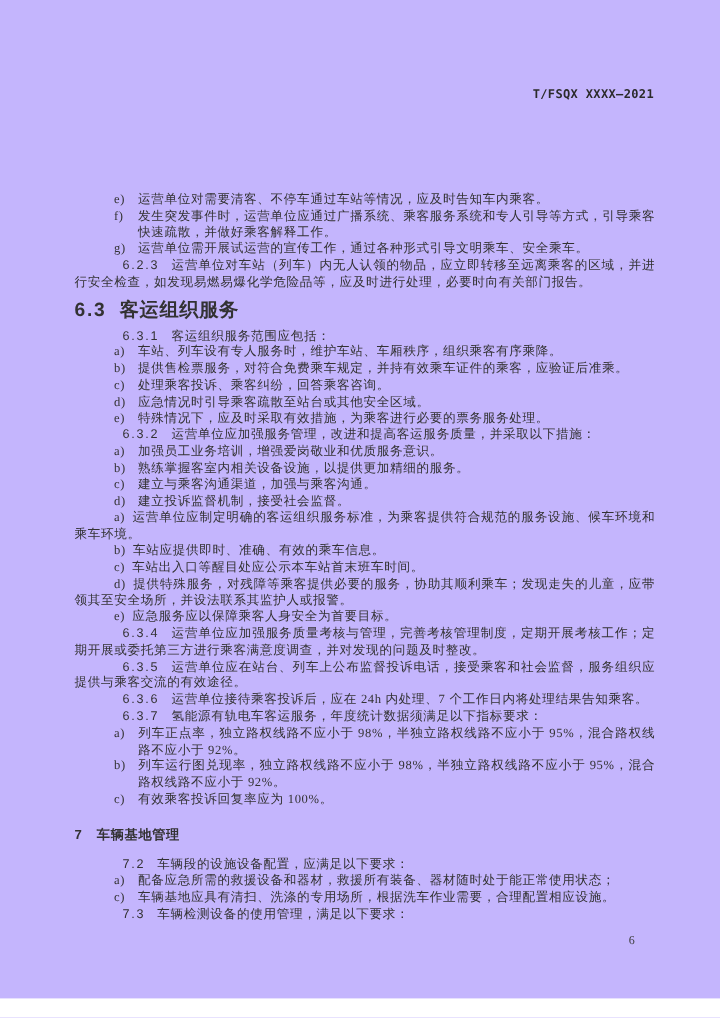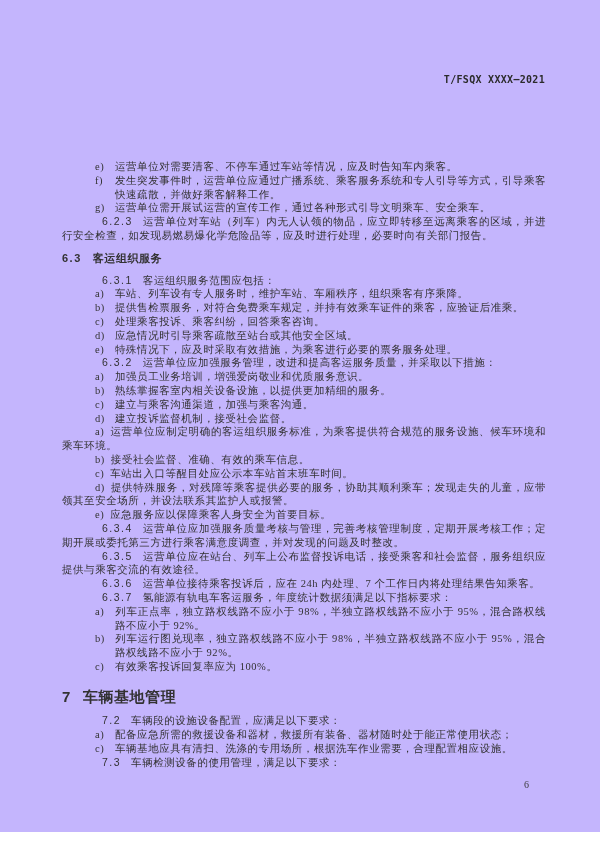--- a/index.html
+++ b/index.html
@@ -52,23 +52,23 @@
     letter-spacing: 1.5px;
     margin-right: 10px;
     padding-left: 40px;
   }
 
   
   .heading2, .heading1 {
     font-family: "Liberation Sans", "DejaVu Sans", sans-serif;
     font-weight: bold;
   }
-  .heading2 { font-size: 11px; margin: 9px 0 8px 0; }
+  .heading2 { font-size: 16px; margin: 9px 0 8px 0; }
   .heading2 .marker { letter-spacing: 1.5px; margin-right: 11px; }
-  .heading1 { font-size: 15px; margin: 16px 0 11px 0; }
+  .heading1 { font-size: 11px; margin: 16px 0 11px 0; }
   .heading1 .marker { margin-right: 12px; }
 
   .page-num {
     position: absolute;
     top: 779px; left: 524px;
     font-size: 10px;
     color: #3c3c3c;
   }
 </style>
 </head>
@@ -88,21 +88,21 @@
       <div class="para list-hang"><span class="marker">b)</span><span class="ptext">提供售检票服务，对符合免费乘车规定，并持有效乘车证件的乘客，应验证后准乘。</span></div>
       <div class="para list-hang"><span class="marker">c)</span><span class="ptext">处理乘客投诉、乘客纠纷，回答乘客咨询。</span></div>
       <div class="para list-hang"><span class="marker">d)</span><span class="ptext">应急情况时引导乘客疏散至站台或其他安全区域。</span></div>
       <div class="para list-hang"><span class="marker">e)</span><span class="ptext">特殊情况下，应及时采取有效措施，为乘客进行必要的票务服务处理。</span></div>
       <div class="para clause"><span class="marker">6.3.2</span><span class="ptext">运营单位应加强服务管理，改进和提高客运服务质量，并采取以下措施：</span></div>
       <div class="para list-hang"><span class="marker">a)</span><span class="ptext">加强员工业务培训，增强爱岗敬业和优质服务意识。</span></div>
       <div class="para list-hang"><span class="marker">b)</span><span class="ptext">熟练掌握客室内相关设备设施，以提供更加精细的服务。</span></div>
       <div class="para list-hang"><span class="marker">c)</span><span class="ptext">建立与乘客沟通渠道，加强与乘客沟通。</span></div>
       <div class="para list-hang"><span class="marker">d)</span><span class="ptext">建立投诉监督机制，接受社会监督。</span></div>
       <div class="para li-flow"><span class="marker">a)</span><span class="ptext">运营单位应制定明确的客运组织服务标准，为乘客提供符合规范的服务设施、候车环境和乘车环境。</span></div>
-      <div class="para li-flow"><span class="marker">b)</span><span class="ptext">接受社会监督、准确、有效的乘车信息。</span></div>
+      <div class="para li-flow"><span class="marker">b)</span><span class="ptext">车站应提供即时、准确、有效的乘车信息。</span></div>
       <div class="para li-flow"><span class="marker">c)</span><span class="ptext">车站出入口等醒目处应公示本车站首末班车时间。</span></div>
       <div class="para li-flow"><span class="marker">d)</span><span class="ptext">提供特殊服务，对残障等乘客提供必要的服务，协助其顺利乘车；发现走失的儿童，应带领其至安全场所，并设法联系其监护人或报警。</span></div>
       <div class="para li-flow"><span class="marker">e)</span><span class="ptext">应急服务应以保障乘客人身安全为首要目标。</span></div>
       <div class="para clause"><span class="marker">6.3.4</span><span class="ptext">运营单位应加强服务质量考核与管理，完善考核管理制度，定期开展考核工作；定期开展或委托第三方进行乘客满意度调查，并对发现的问题及时整改。</span></div>
       <div class="para clause"><span class="marker">6.3.5</span><span class="ptext">运营单位应在站台、列车上公布监督投诉电话，接受乘客和社会监督，服务组织应提供与乘客交流的有效途径。</span></div>
       <div class="para clause"><span class="marker">6.3.6</span><span class="ptext">运营单位接待乘客投诉后，应在 24h 内处理、7 个工作日内将处理结果告知乘客。</span></div>
       <div class="para clause"><span class="marker">6.3.7</span><span class="ptext">氢能源有轨电车客运服务，年度统计数据须满足以下指标要求：</span></div>
       <div class="para list-hang"><span class="marker">a)</span><span class="ptext">列车正点率，独立路权线路不应小于 98%，半独立路权线路不应小于 95%，混合路权线路不应小于 92%。</span></div>
       <div class="para list-hang"><span class="marker">b)</span><span class="ptext">列车运行图兑现率，独立路权线路不应小于 98%，半独立路权线路不应小于 95%，混合路权线路不应小于 92%。</span></div>
       <div class="para list-hang"><span class="marker">c)</span><span class="ptext">有效乘客投诉回复率应为 100%。</span></div>

